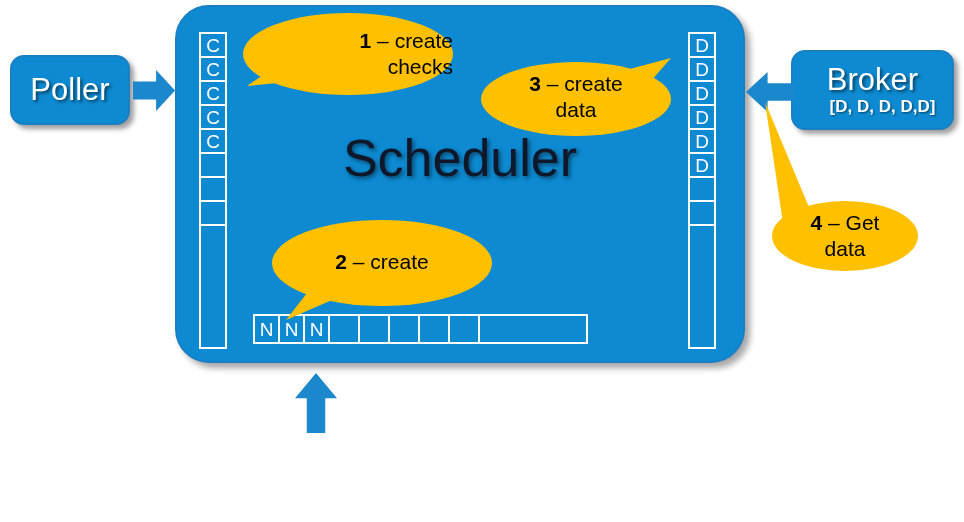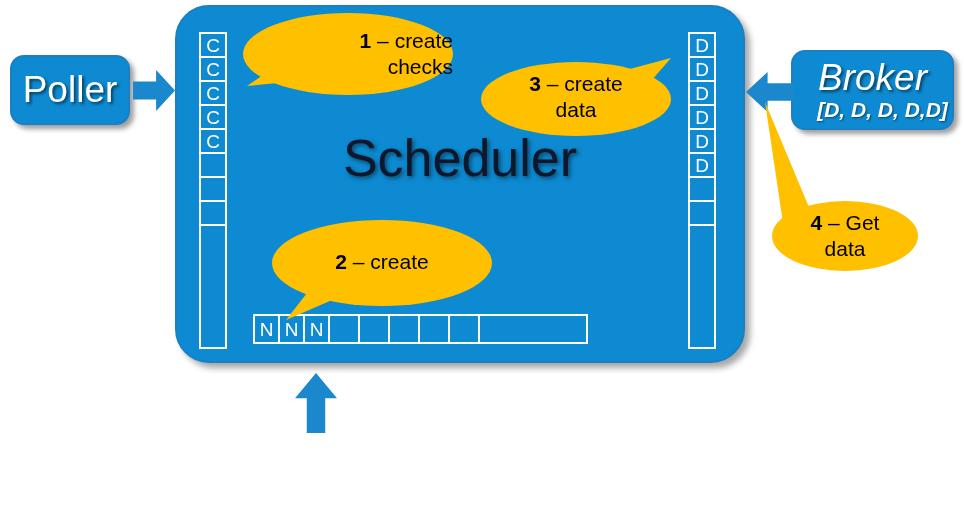--- a/index.html
+++ b/index.html
@@ -26,28 +26,28 @@
     border-radius: 14px;
     box-shadow: 4px 4px 5px rgba(0,0,0,0.38);
     display: flex;
     flex-direction: column;
     align-items: center;
     justify-content: center;
     box-sizing: border-box;
   }
   .node-label {
     color: #ffffff;
-    font-size: 37px;
+    font-size: 31px;
     line-height: 1.05;
     text-shadow: 2px 2px 3px rgba(0,0,0,0.55);
     white-space: nowrap;
   }
   .node-sublabel {
     color: #ffffff;
-    font-size: 21px;
+    font-size: 17px;
     font-weight: bold;
     line-height: 1.05;
     margin-top: 1px;
     text-shadow: 1px 1px 2px rgba(0,0,0,0.5);
     white-space: nowrap;
     padding-left: 20px;
   }
 
   
   #scheduler-container {
@@ -187,21 +187,21 @@
       <div class="cell" style="width: 32px; margin-left: -2px;"></div>
       <div class="cell" style="width: 32px; margin-left: -2px;"></div>
       <div class="cell" style="width: 32px; margin-left: -2px;"></div>
       <div class="cell" style="width: 110px; margin-left: -2px;"></div>
     </div>
 
   <div class="node-box" id="poller-box" style="left:10px; top:55px; width:120px; height:70px;">
     <div class="node-label">Poller</div>
   </div>
 
-  <div class="node-box" id="broker-box" style="left:791px; top:50px; width:163px; height:80px;font-style:italic;">
+  <div class="node-box" id="broker-box" style="left:791px; top:50px; width:163px; height:80px;">
     <div class="node-label">Broker</div>
     <div class="node-sublabel">[D, D, D, D,D]</div>
   </div>
 
 
   <div class="arrow arrow-right" style="left:133px; top:70px; width:42px; height:41px;"></div>
   <div class="arrow arrow-left" style="left:746px; top:72px; width:48px; height:40px;"></div>
   <div class="arrow arrow-up" style="left:295px; top:373px; width:42px; height:60px;"></div>
 
   <div class="callout" id="callout-1" style="left:243px; top:12px; width:210px; height:88px;">

